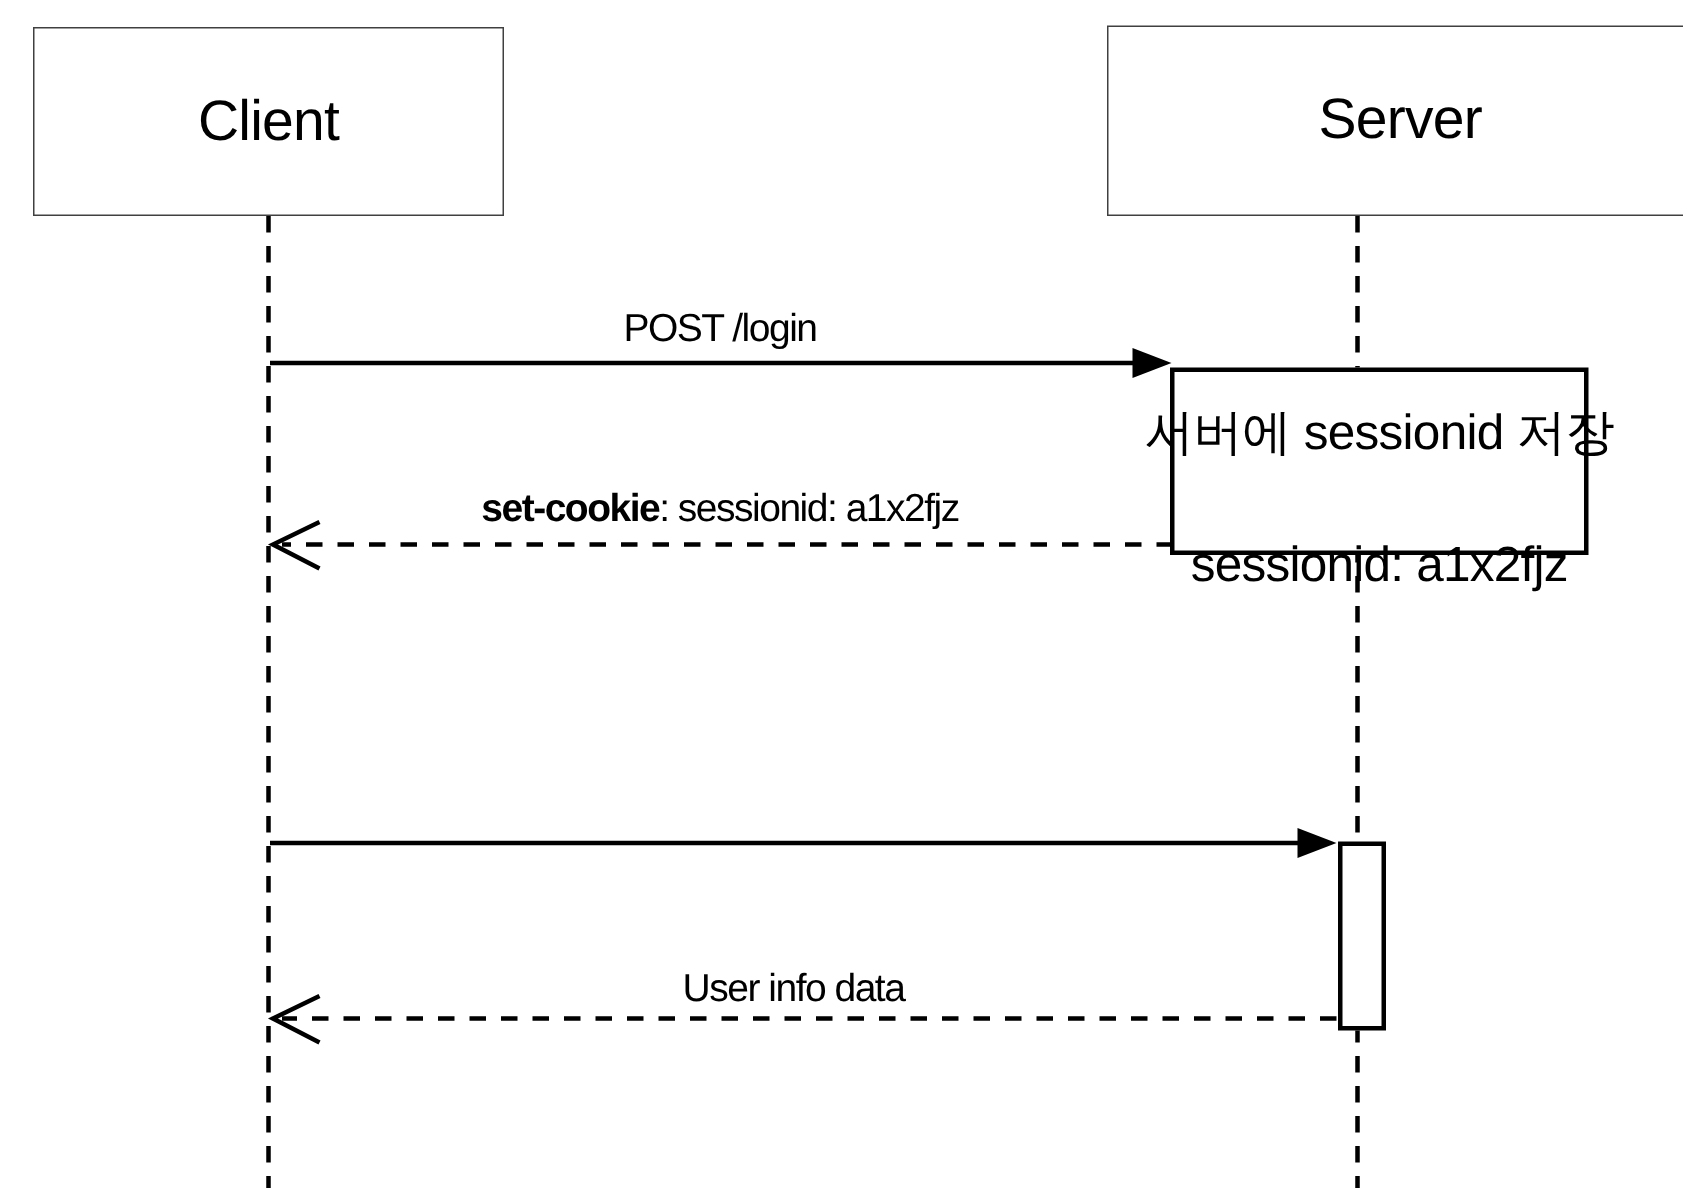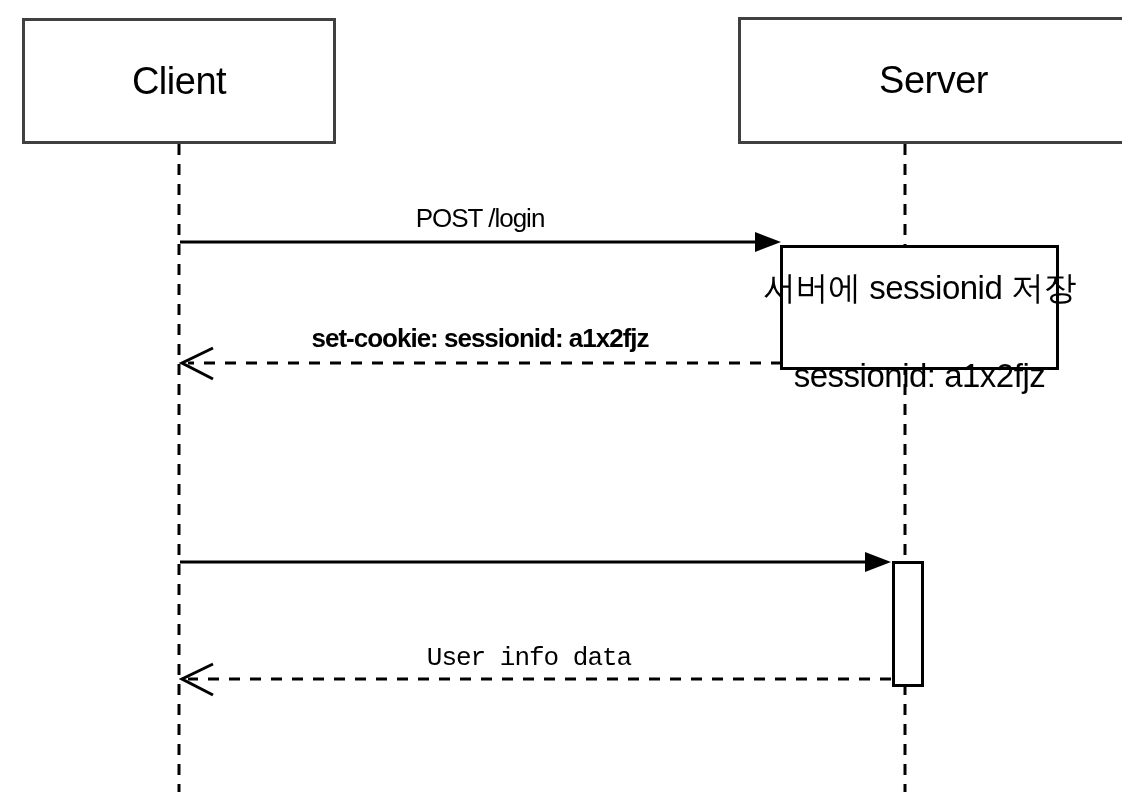--- a/index.html
+++ b/index.html
@@ -19,44 +19,44 @@
   .layer-svg {
     position: absolute;
     left: 0;
     top: 0;
     width: 1122px;
     height: 792px;
   }
   .actor-box {
     position: absolute;
     box-sizing: border-box;
-    border: 3px solid #404040;
+    border: 1px solid #404040;
     background: #ffffff;
     display: flex;
     align-items: center;
     justify-content: center;
     font-size: 38px;
     letter-spacing: -0.5px;
   }
   .actor-box.client { left: 22px;  top: 18px; width: 314px; height: 126px; }
   .actor-box.server { left: 710px; top: 17px; width: 391px; height: 127px; margin-left: 28px; }
 
   .msg-label {
     position: absolute;
     transform: translateX(-50%);
     white-space: nowrap;
     font-size: 26px;
     letter-spacing: -1px;
     line-height: 40px;
     text-align: center;
   }
   .msg-label.post   { left: 480px; top: 198px; }
-  .msg-label.setck  { left: 480px; top: 318px; font-weight: bold; }
+  .msg-label.setck  { left: 480px; top: 318px; }
   .msg-label.get    { left: 528px; top: 476px; }
-  .msg-label.uinfo  { left: 529px; top: 638px; font-family: Liberation Mono, monospace; }
+  .msg-label.uinfo  { left: 529px; top: 638px; }
 
   .note-box {
     position: absolute;
     left: 780px;
     top: 245px;
     width: 279px;
     height: 125px;
     box-sizing: border-box;
     border: 3px solid #000000;
     background: #ffffff;

